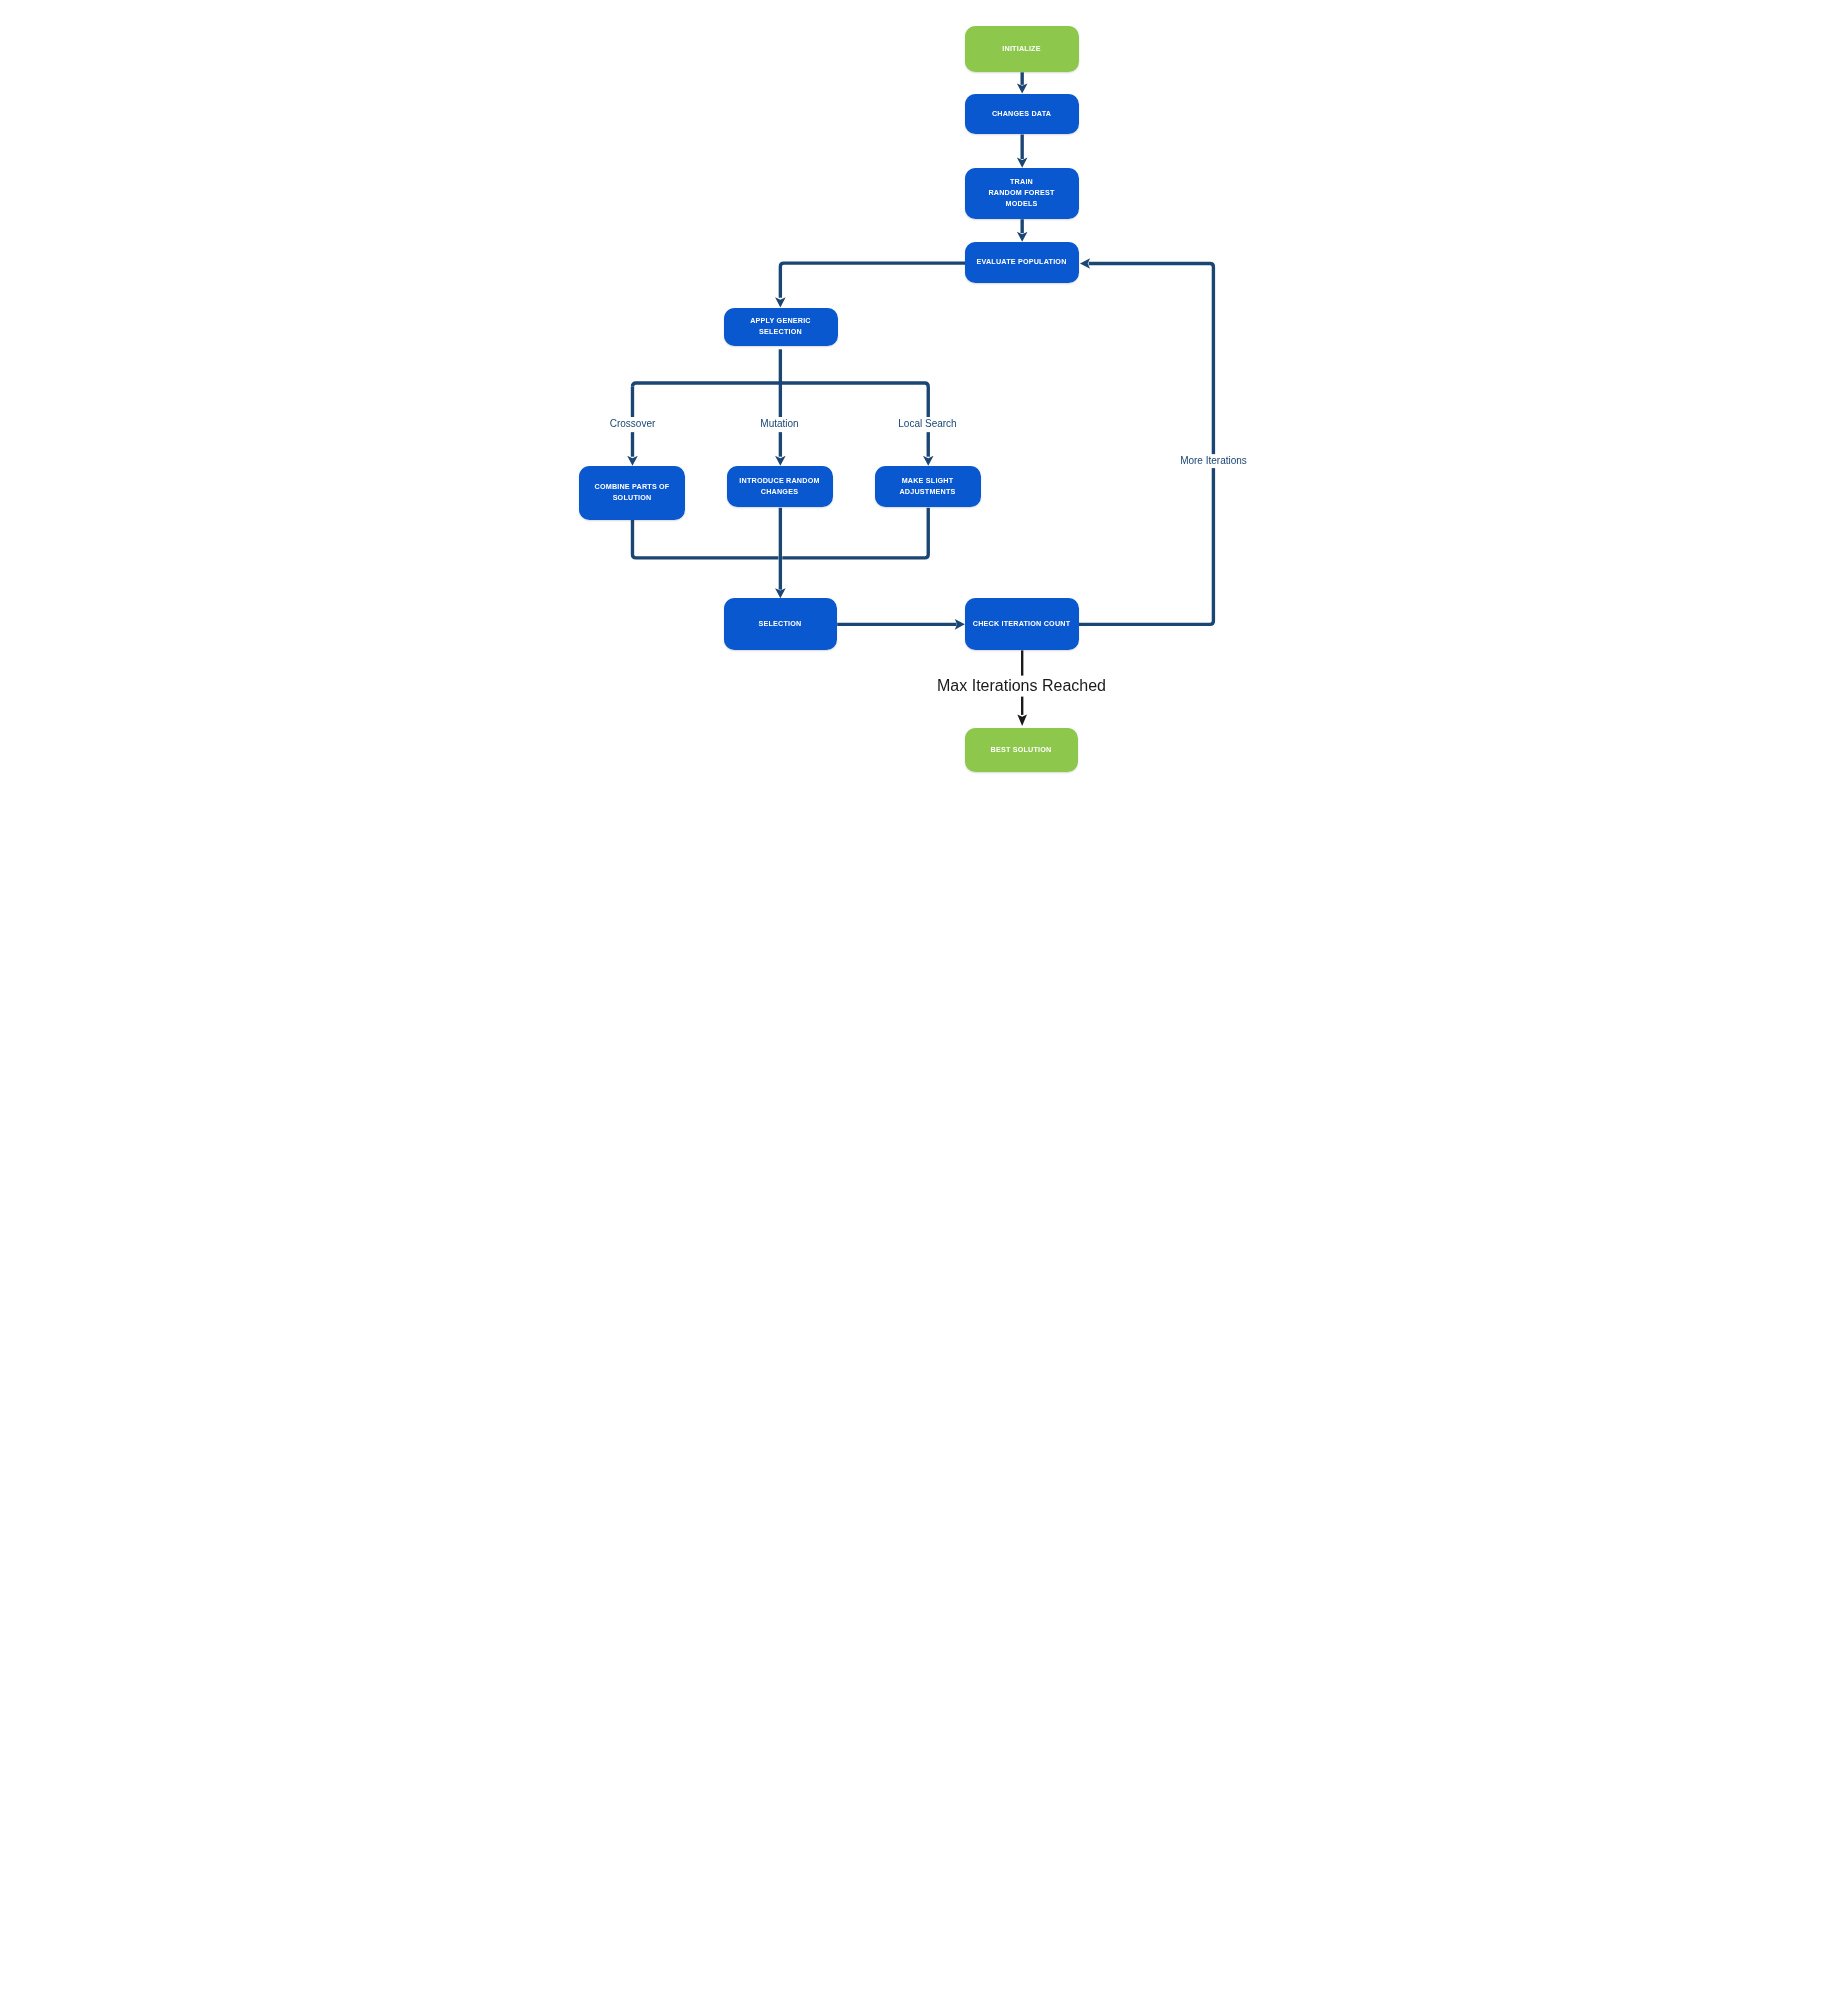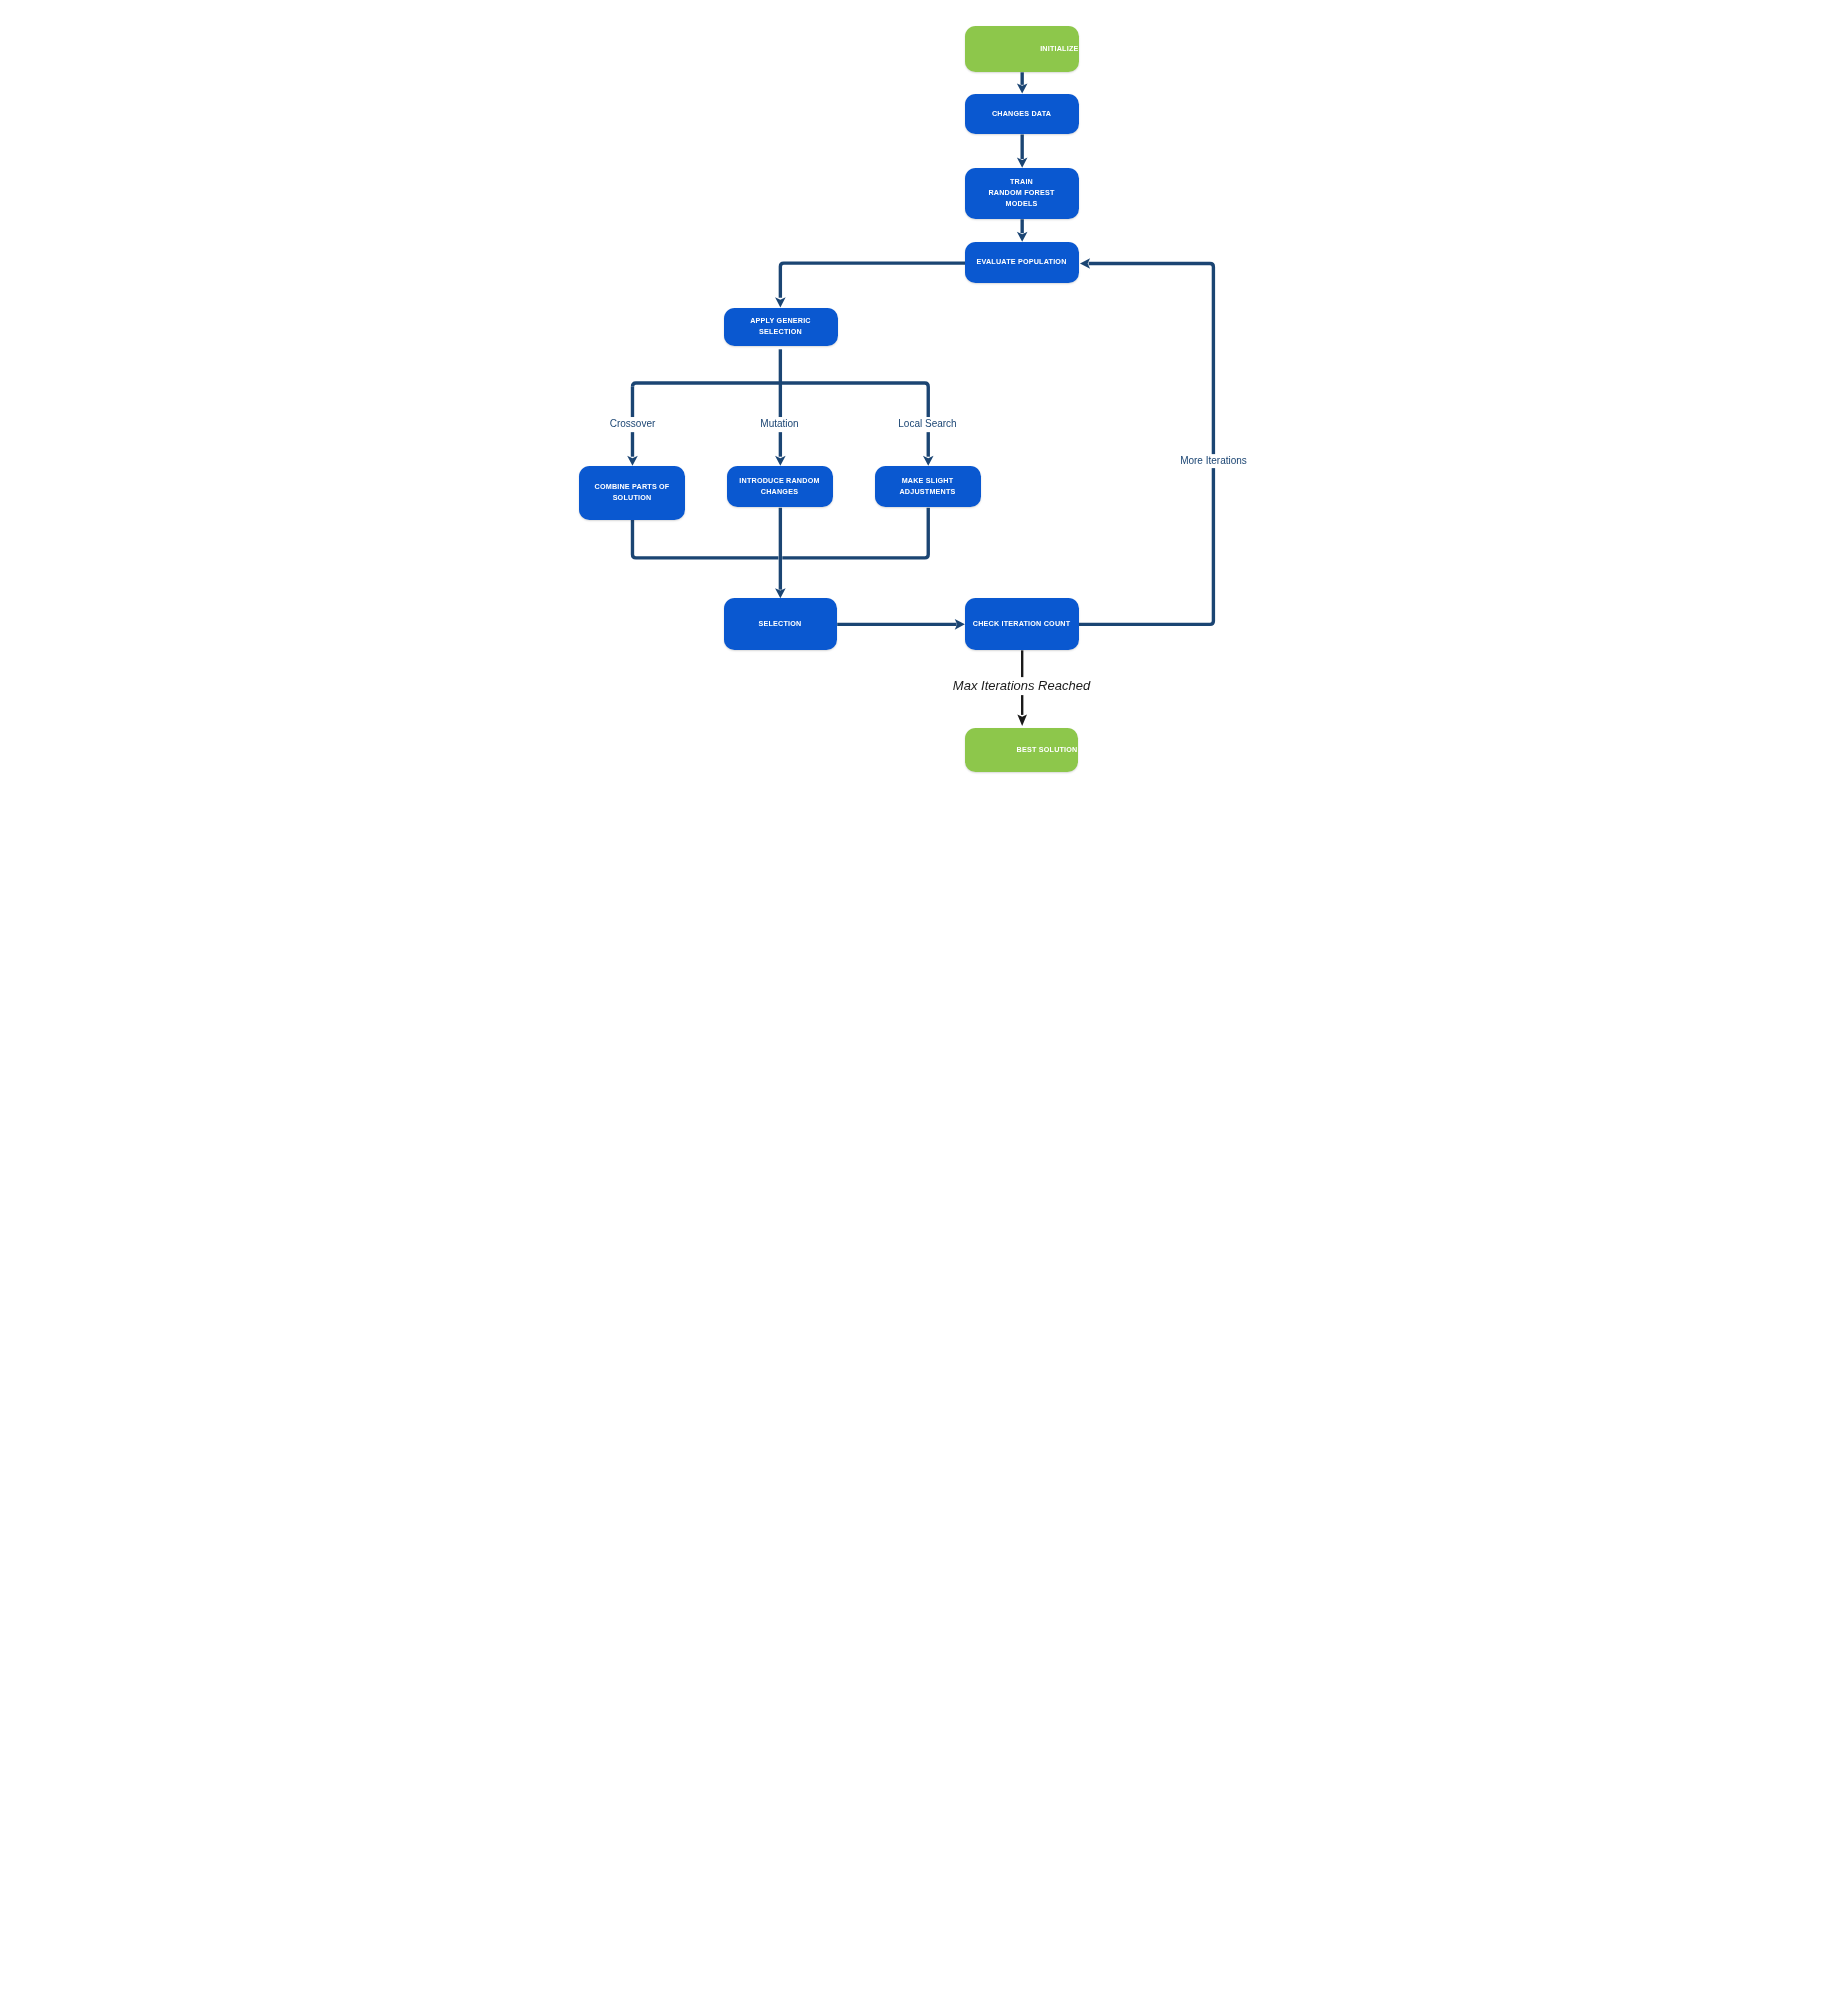--- a/index.html
+++ b/index.html
@@ -38,34 +38,34 @@
     justify-content:center;
     text-align:center;
     color:var(--node-text);
     font-weight:bold;
     font-size:7.2px;
     letter-spacing:0.2px;
     line-height:1.5;
     box-shadow:0 1px 1.9px rgba(40,40,40,.18);
   }
   .process{background:var(--process);}
-  .terminal{background:var(--terminal);justify-content:flex-end;}
+  .terminal{background:var(--terminal);}
   .node-label span{display:block;}
   .elabel{
     position:absolute;
     z-index:3;
     transform:translate(-50%,-50%);
     background:var(--bg);
     padding:1.4px 5.8px;
     color:var(--label-text);
     font-size:10px;
     font-weight:normal;
     white-space:nowrap;
   }
-  .elabel.black{color:var(--black-line);font-size:13px;font-style:italic;}
+  .elabel.black{color:var(--black-line);font-size:16px;}
 </style>
 </head>
 <body>
 
 <div id="canvas">
 
   <svg id="edges" viewBox="0 0 1530 1673" xmlns="http://www.w3.org/2000/svg">
 
     <path class="edge" d="M974 150 V176"></path>
     <path class="head" d="M963 173 L974 178 L985 173 L974 194 Z"></path>

